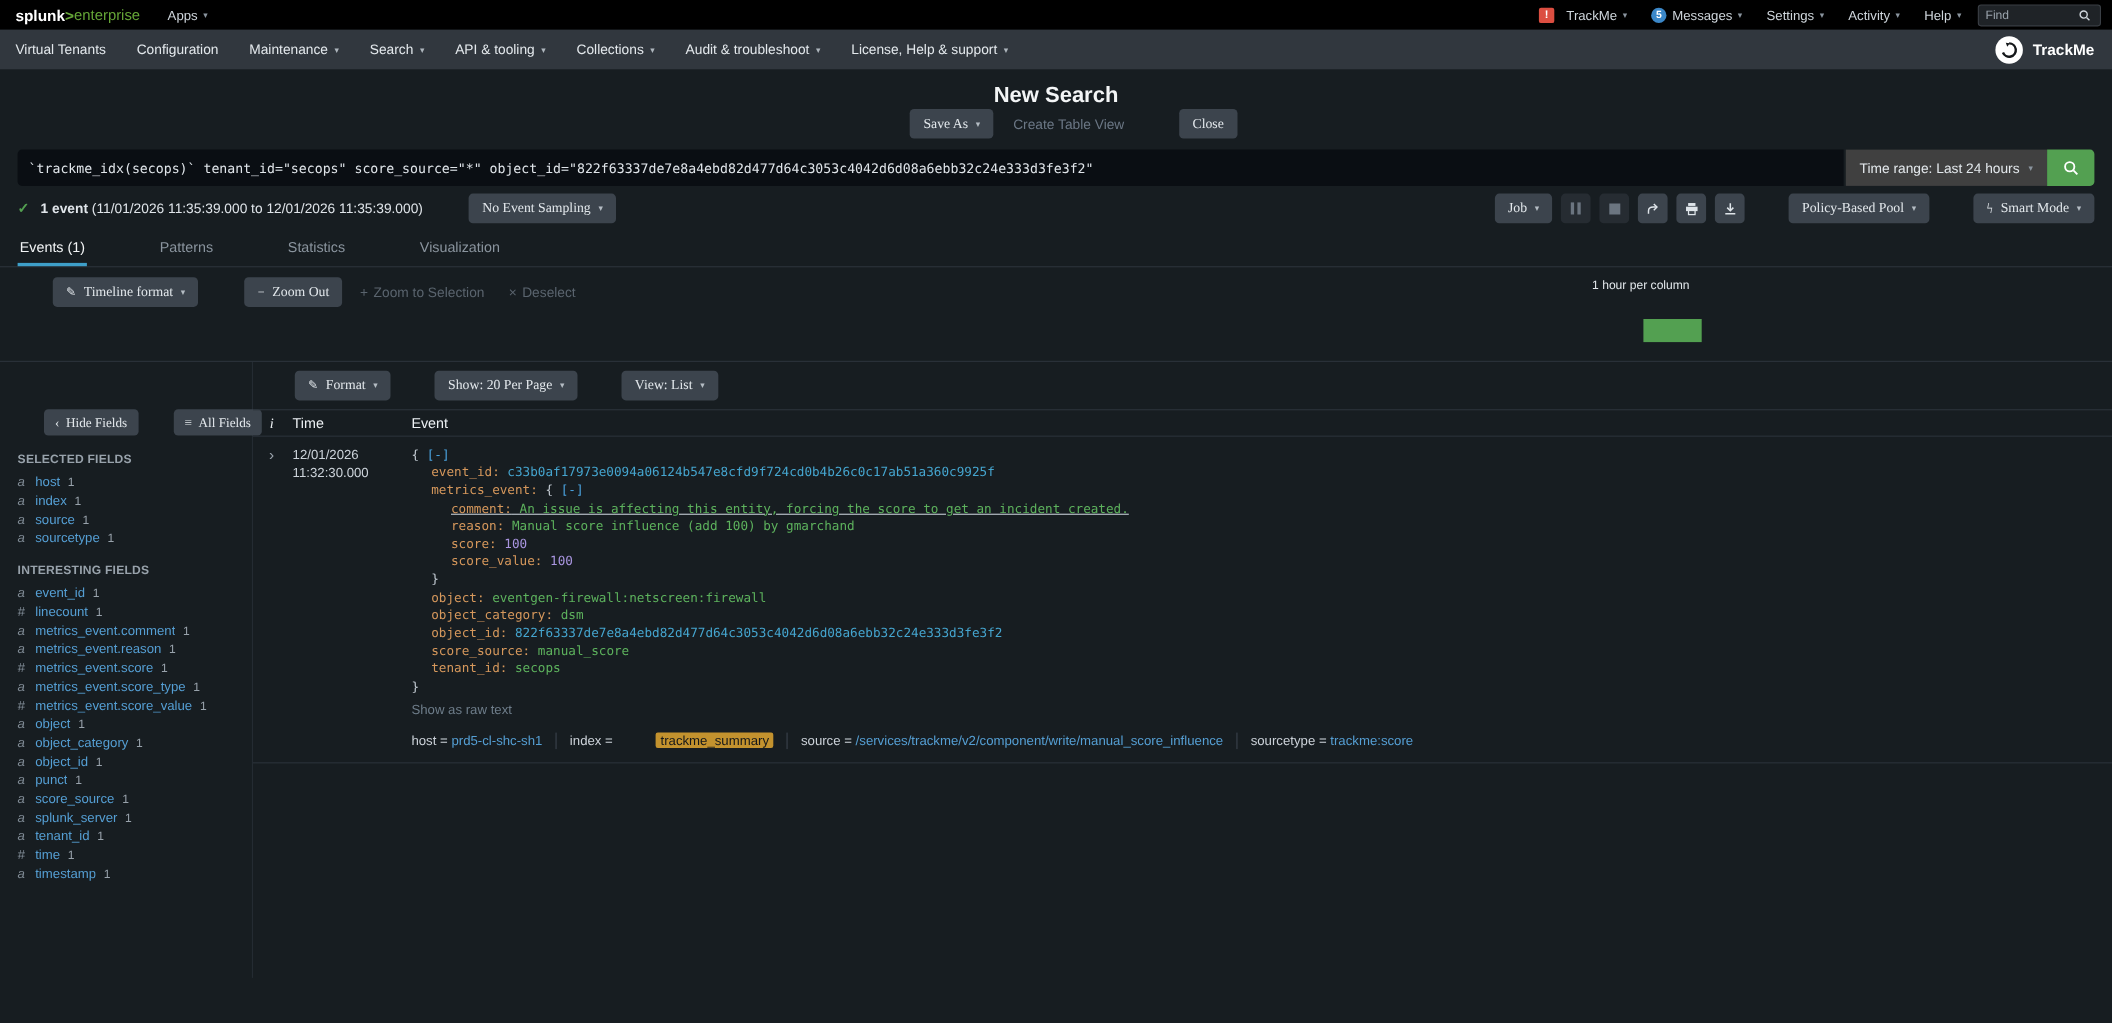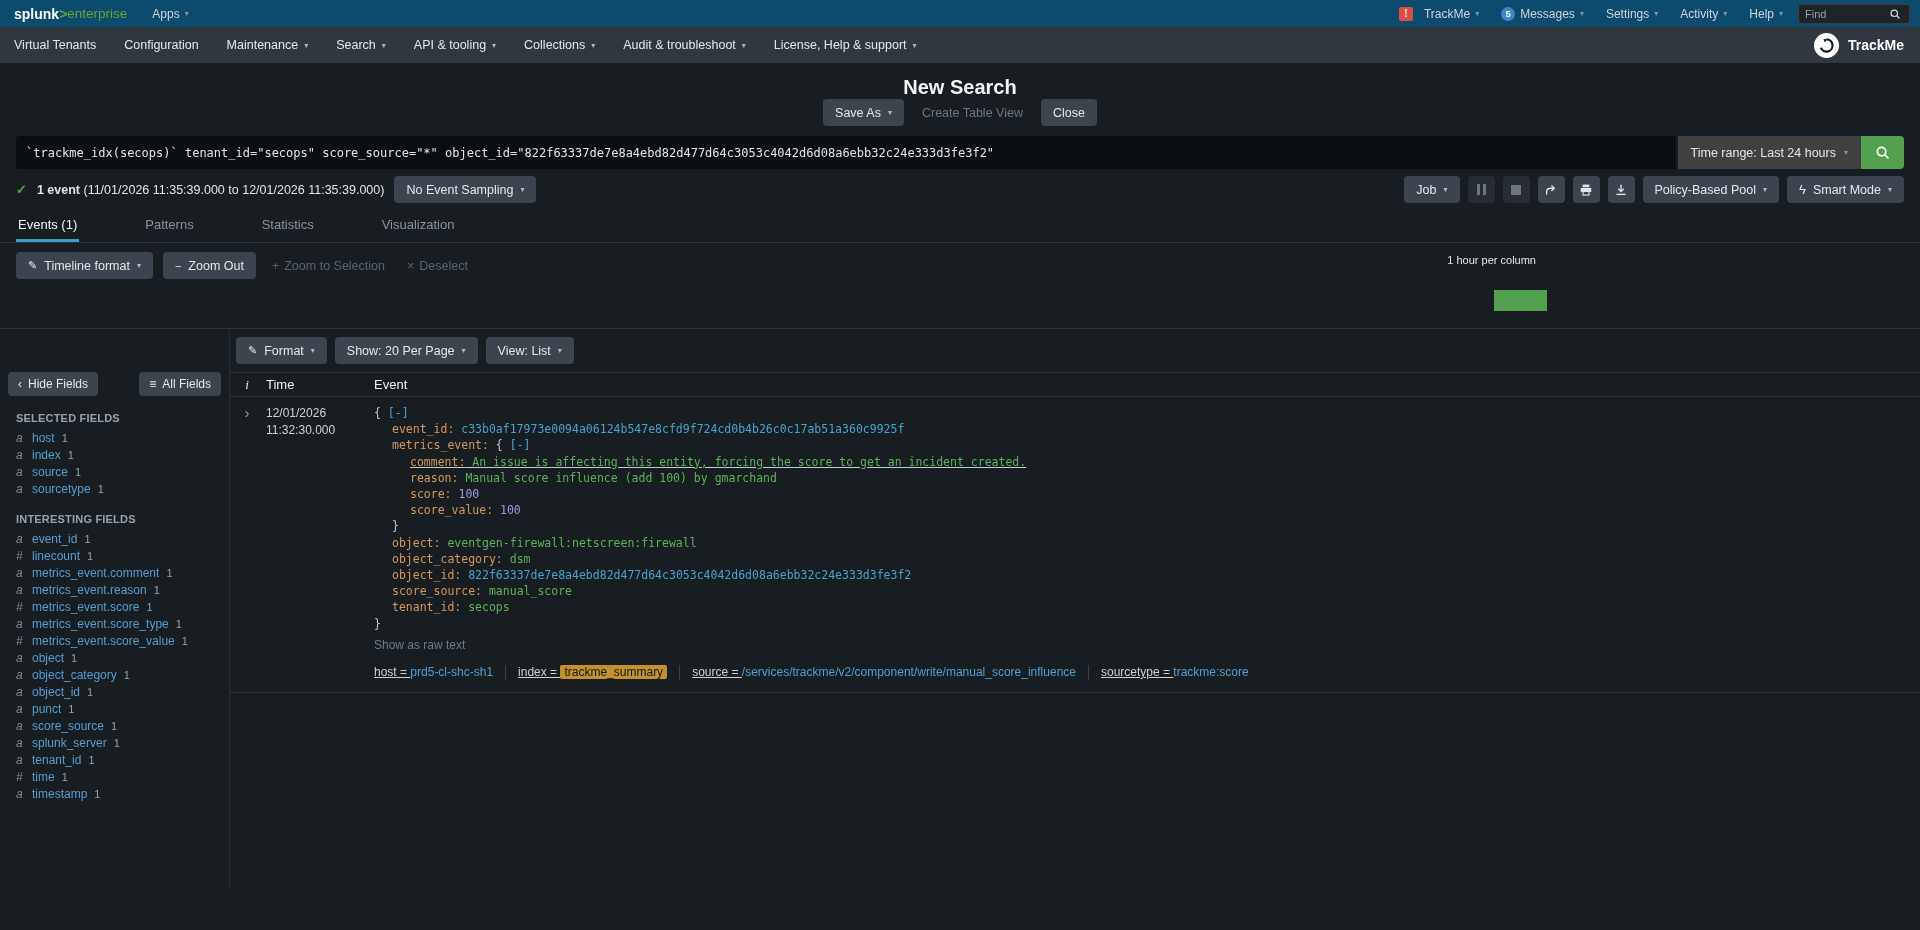--- a/index.html
+++ b/index.html
@@ -1,21 +1,21 @@
 <!DOCTYPE html>
 <html style="--green: #53a051; --link: #559fd4; --health-red: #dc4e41; --badge-blue: #3b87c8; --json-key: #d6985c; --json-string: #5db25d; --json-number: #a995e0; --json-id: #45a5cf; --hl-bg: #c3922e;"><head>
 <meta charset="utf-8">
 <style>
   * { margin:0; padding:0; box-sizing:border-box; }
   html,body { width:1920px; height:930px; background:#171d21; color:#c3cbd3;
     font-family:"Liberation Sans", sans-serif; overflow:hidden; }
   a { text-decoration:none; cursor:pointer; }
 
   
-  .topbar { height:27px; background:#0c4a6e; display:flex; justify-content:space-between; align-items:stretch; }
+  .topbar { height:27px; background:#000000; display:flex; justify-content:space-between; align-items:stretch; }
   .tb-left, .tb-right { display:flex; align-items:stretch; }
   .logo { display:flex; align-items:center; padding:0 14px; cursor:pointer; }
   .logo-splunk { color:#fff; font-weight:bold; font-size:14px; }
   .logo-gt { color:#65a637; font-weight:bold; font-size:14px; }
   .logo-ent { color:#65a637; font-size:13.5px; }
   .tb-item { display:flex; align-items:center; gap:5px; padding:0 11px; font-size:12px; color:#cfd6dc; cursor:pointer; }
   .tb-caret { font-size:8px; color:#8a949e; }
   .health-badge { width:14px; height:14px; border-radius:2px; background:var(--health-red);
     color:#fff; font-size:10px; font-weight:bold; display:flex; align-items:center; justify-content:center;
     align-self:center; margin-left:8px; cursor:pointer; }
@@ -36,21 +36,21 @@
   .app-id { display:flex; align-items:center; gap:9px; padding:0 16px; }
   .app-logo { width:25px; height:25px; border-radius:50%; background:#fff; display:flex; align-items:center; justify-content:center; }
   .app-title { color:#fff; font-size:14px; font-weight:bold; }
 
   
   .page-header { display:flex; justify-content:space-between; align-items:center; padding:13px 16px 10px;flex-direction:column; }
   .page-title { font-size:20px; font-weight:bold; color:#f3f5f6; }
   .header-actions { display:flex; align-items:center; gap:10px; }
   .btn { background:#3c444d; color:#e3e8ec; font-size:12.5px; height:27px; padding:0 12px; border:none;
     border-radius:4px; display:inline-flex; align-items:center; gap:7px; cursor:pointer;
-    font-family:Liberation Sans, sans-serif; white-space:nowrap; }
+    font-family:Liberation Serif, serif; white-space:nowrap;margin-left:32px; }
   .btn .tb-caret { color:#b4bcc3; }
   .btn-ghost { background:transparent; color:#6b7785; font-size:12.5px; border:none; padding:0 8px; cursor:default; }
   .btn .picon { font-size:11px; }
 
   
   .search-row { display:flex; margin:0 16px; height:33px; }
   .search-input { flex:1; min-width:0; background:#0a0e13; border-radius:4px 0 0 4px; display:flex; align-items:center;
     padding:0 10px; font-family:"DejaVu Sans Mono", monospace; font-size:12px; color:#e0e5ea;
     white-space:nowrap; overflow:hidden; cursor:text; }
   .time-range-btn { margin-left:2px; background:#404040; color:#e3e8ec; font-size:12.5px; border:none;
@@ -114,23 +114,23 @@
   .json-line { white-space:pre; }
   .seg-plain  { color:#c3cbd3; }
   .seg-key    { color:var(--json-key); }
   .seg-string { color:var(--json-string); }
   .seg-number { color:var(--json-number); }
   .seg-id     { color:var(--json-id); }
   .seg-link   { color:#4aa3df; cursor:pointer; }
   .show-raw { display:inline-block; margin-top:6px; font-size:12px; color:#6e7d8a; cursor:pointer; }
   .event-field-bar { display:flex; align-items:center; margin-top:12px; font-size:12px; flex-wrap:wrap; }
   .fpair { display:inline-flex; align-items:center; }
-  .fplabel { color:#ccd2d9; white-space:pre;text-decoration:underline; }
+  .fplabel { color:#ccd2d9; white-space:pre; }
   .fpvalue { color:var(--link); }
-  .fpvalue.hl { background:var(--hl-bg); color:#14171a; padding:0 4px; border-radius:2px; }
+  .fpvalue.hl { background:var(--hl-bg); color:#14171a; padding:0 4px; border-radius:2px;margin-left:36px; }
   .fsep { width:1px; height:15px; background:#3a434c; margin:0 12px; }
 </style>
 </head>
 <body>
 
 <header class="topbar">
   <div class="tb-left">
     <div class="logo">
       <span class="logo-splunk">splunk</span>
         <span class="logo-gt">&gt;</span>

